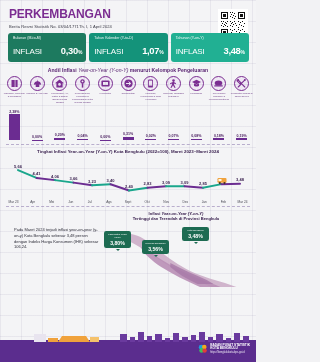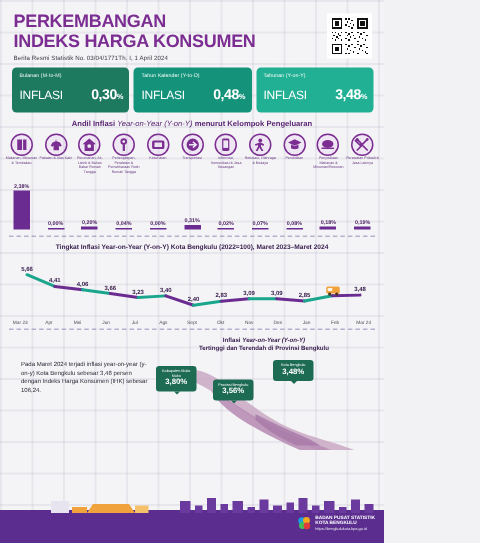--- a/index.html
+++ b/index.html
@@ -95,21 +95,20 @@
 </style>
 </head>
 <body>
 
 <div class="page">
   <div class="grid-bg"></div>
 
   <div class="header">
     <div class="title">
       <div>PERKEMBANGAN</div>
-      <div>INDEKS HARGA KONSUMEN</div>
     </div>
     <div class="subtitle">Berita Resmi Statistik No. 03/04/1771Th. I, 1 April 2024</div>
     <div class="qr">
       <svg viewBox="0 0 26 26" width="26" height="26" shape-rendering="crispEdges">
         <rect width="26" height="26" fill="#fff"></rect>
         <g fill="#111">
           <rect x="1" y="1" width="7" height="7"></rect>
             <rect x="2" y="2" width="5" height="5" fill="#fff"></rect>
             <rect x="3" y="3" width="3" height="3"></rect>
           <rect x="18" y="1" width="7" height="7"></rect>
@@ -183,21 +182,21 @@
       <div class="stat-cap">Bulanan (M-to-M)</div>
       <div class="stat-row">
         <span class="stat-word">INFLASI</span>
         <span><span class="stat-val">0,30</span><span class="stat-pct">%</span></span>
       </div>
     </div>
     <div class="stat s2">
       <div class="stat-cap">Tahun Kalender (Y-to-D)</div>
       <div class="stat-row">
         <span class="stat-word">INFLASI</span>
-        <span><span class="stat-val">0,48</span><span class="stat-pct">%</span></span>
+        <span><span class="stat-val">1,07</span><span class="stat-pct">%</span></span>
       </div>
     </div>
     <div class="stat s3">
       <div class="stat-cap">Tahunan (Y-on-Y)</div>
       <div class="stat-row">
         <span class="stat-word">INFLASI</span>
         <span><span class="stat-val">3,48</span><span class="stat-pct">%</span></span>
       </div>
     </div>
   </div>

